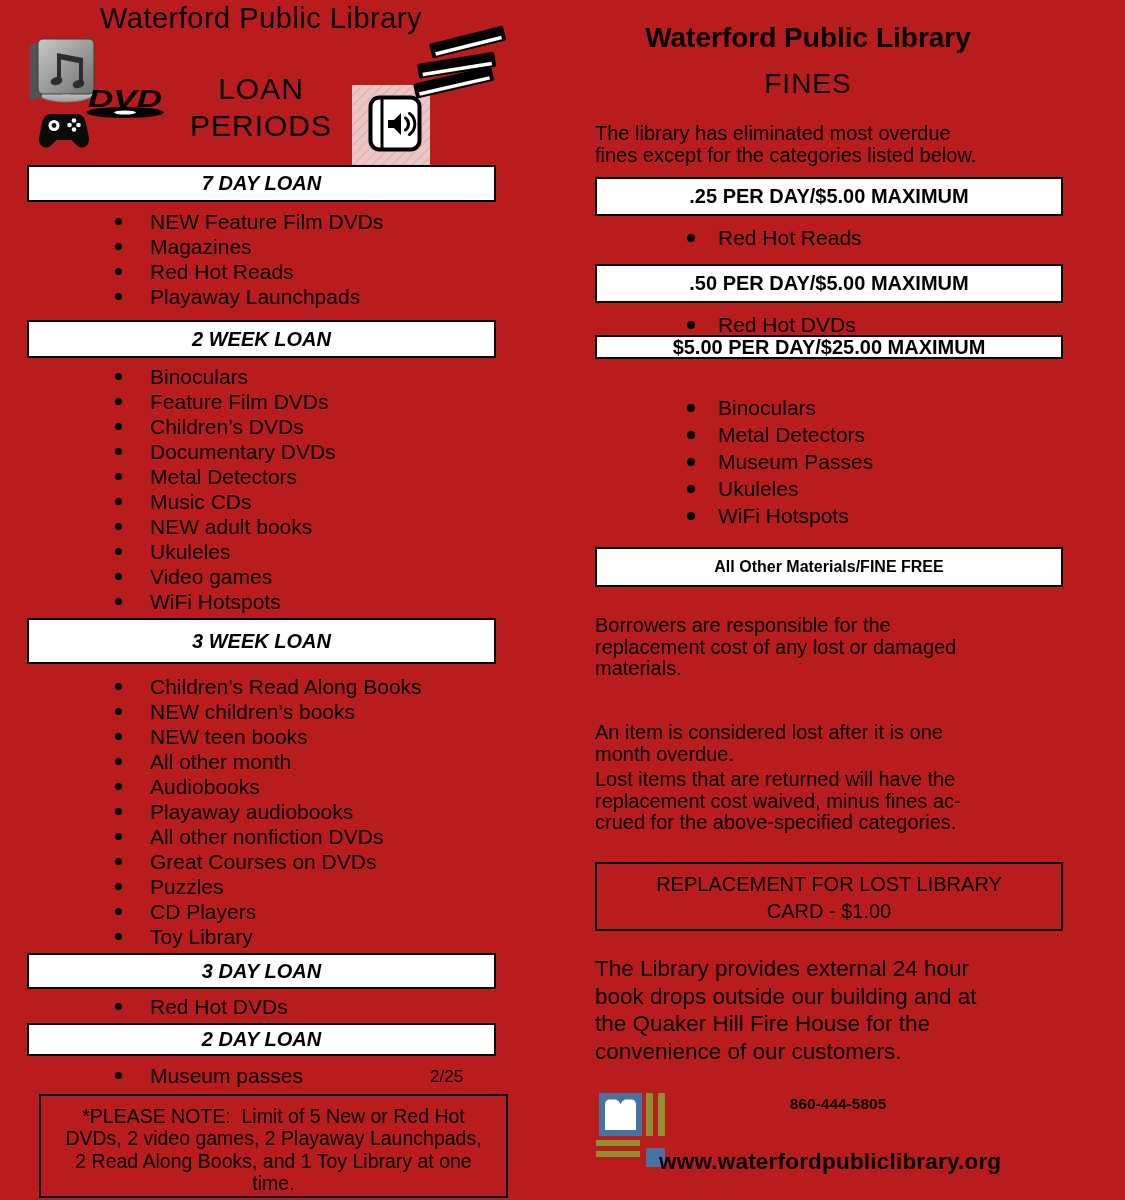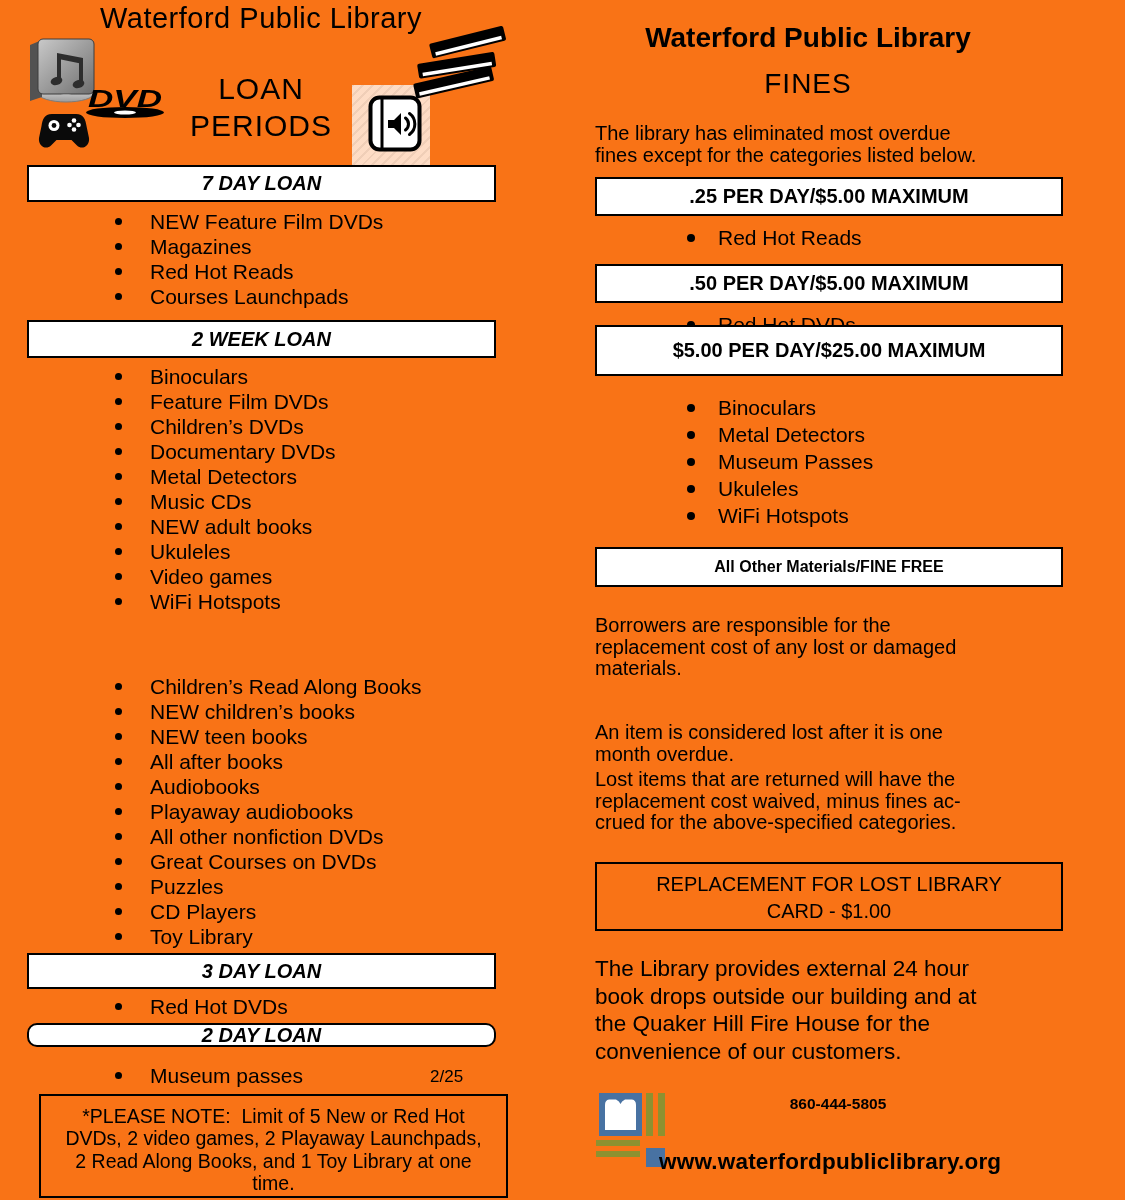--- a/index.html
+++ b/index.html
@@ -1,19 +1,19 @@
 <!DOCTYPE html>
 <html><head>
 <meta charset="utf-8">
 <style>
   * { box-sizing: border-box; margin: 0; padding: 0; }
   html,body { background:#fff; }
   .page {
     position: relative; width: 1125px; height: 1200px;
-    background: #f97316; color:#000;
+    background: #b91c1c; color:#000;
     font-family: "Liberation Sans", "DejaVu Sans", sans-serif;
     overflow: hidden;
   }
   .abs { position: absolute; }
   .lines { white-space: pre-wrap; }
 
   
   .col-left  { position:absolute; left:25px;  top:0; width:472px; height:1200px; }
   .col-right { position:absolute; left:593px; top:0; width:471px; height:1200px; }
 
@@ -153,57 +153,58 @@
         <path d="M37.5 23 A 7.5 7.5 0 0 1 37.5 35" fill="none" stroke="#000" stroke-width="3" stroke-linecap="round"></path>
         <path d="M41.5 18.5 A 13 13 0 0 1 41.5 39.5" fill="none" stroke="#000" stroke-width="3" stroke-linecap="round"></path>
       </svg>
     </div>
 
     <div class="abs lbox" style="top:165px; height:37px;">7 DAY LOAN</div>
     <ul class="abs items" style="top:209px;">
         <li>NEW Feature Film DVDs</li>
         <li>Magazines</li>
         <li>Red Hot Reads</li>
-        <li>Courses Launchpads</li>
+        <li>Playaway Launchpads</li>
       </ul>
 
     <div class="abs lbox" style="top:320px; height:38px;">2 WEEK LOAN</div>
     <ul class="abs items" style="top:364px;">
         <li>Binoculars</li>
         <li>Feature Film DVDs</li>
         <li>Children’s DVDs</li>
         <li>Documentary DVDs</li>
         <li>Metal Detectors</li>
         <li>Music CDs</li>
         <li>NEW adult books</li>
         <li>Ukuleles</li>
         <li>Video games</li>
         <li>WiFi Hotspots</li>
       </ul>
 
+    <div class="abs lbox" style="top:618px; height:46px;">3 WEEK LOAN</div>
     <ul class="abs items" style="top:674px;">
         <li>Children’s Read Along Books</li>
         <li>NEW children’s books</li>
         <li>NEW teen books</li>
-        <li>All after books</li>
+        <li>All other month</li>
         <li>Audiobooks</li>
         <li>Playaway audiobooks</li>
         <li>All other nonfiction DVDs</li>
         <li>Great Courses on DVDs</li>
         <li>Puzzles</li>
         <li>CD Players</li>
         <li>Toy Library</li>
       </ul>
 
     <div class="abs lbox" style="top:953px; height:36px;">3 DAY LOAN</div>
     <ul class="abs items" style="top:994px;">
         <li>Red Hot DVDs</li>
       </ul>
 
-    <div class="abs lbox" style="top:1023px; height:24px;border-radius:10px;">2 DAY LOAN</div>
+    <div class="abs lbox" style="top:1023px; height:33px;">2 DAY LOAN</div>
     <ul class="abs items" style="top:1063px;">
         <li>Museum passes</li>
       </ul>
 
     <div class="abs datecode">2/25</div>
 
     <div class="abs notebox lines">*PLEASE NOTE:  Limit of 5 New or Red Hot
 DVDs, 2 video games, 2 Playaway Launchpads,
 2 Read Along Books, and 1 Toy Library at one
 time.</div>
@@ -220,21 +221,21 @@
     <div class="abs rbox" style="top:177px; height:39px;text-align:center;">.25 PER DAY/$5.00 MAXIMUM</div>
     <ul class="abs items" style="top:224px;">
         <li>Red Hot Reads</li>
       </ul>
 
     <div class="abs rbox" style="top:264px; height:39px;">.50 PER DAY/$5.00 MAXIMUM</div>
     <ul class="abs items" style="top:311px;">
         <li>Red Hot DVDs</li>
       </ul>
 
-    <div class="abs rbox" style="top:325px; height:51px;">$5.00 PER DAY/$25.00 MAXIMUM</div>
+    <div class="abs rbox" style="top:335px; height:24px;">$5.00 PER DAY/$25.00 MAXIMUM</div>
     <ul class="abs items" style="top:394px;">
         <li>Binoculars</li>
         <li>Metal Detectors</li>
         <li>Museum Passes</li>
         <li>Ukuleles</li>
         <li>WiFi Hotspots</li>
       </ul>
 
     <div class="abs rbox freebox" style="top:547px; height:40px;">All Other Materials/FINE FREE</div>
 

